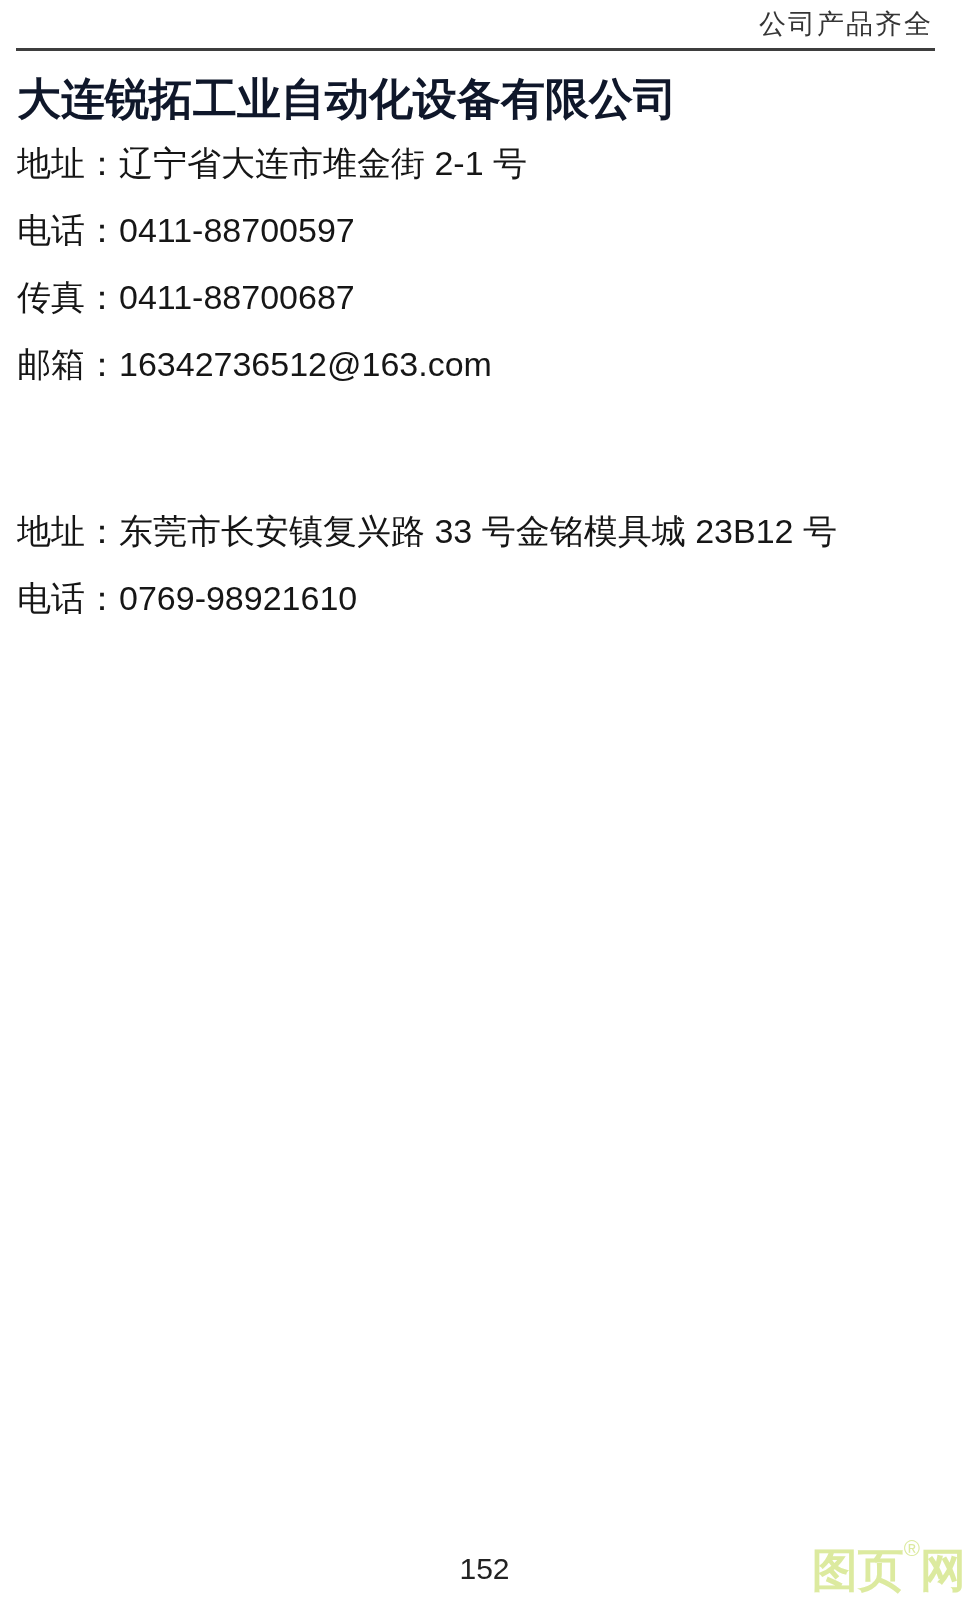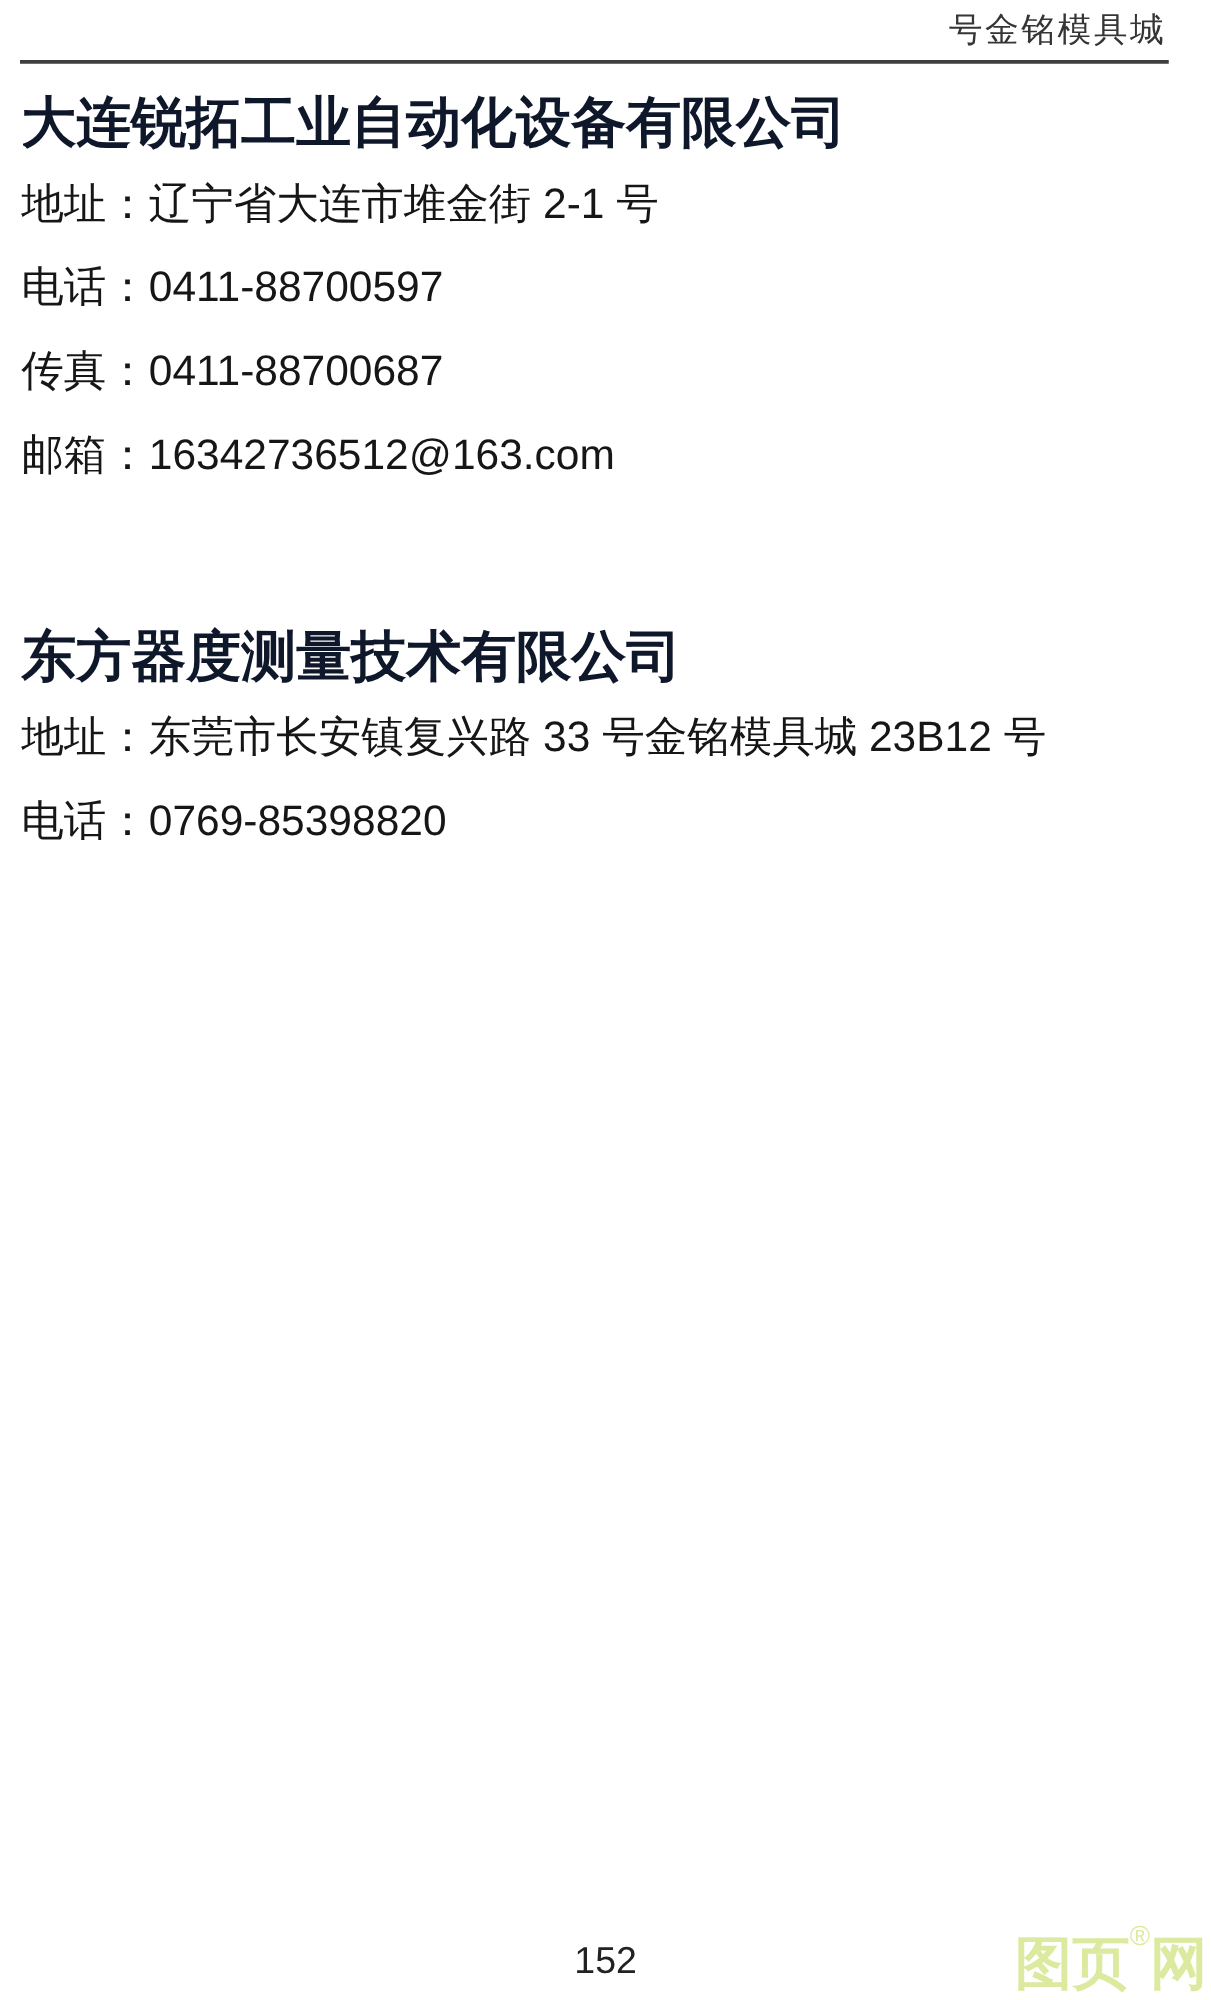--- a/index.html
+++ b/index.html
@@ -74,40 +74,39 @@
     font-weight: normal;
     vertical-align: top;
     position: relative;
     top: -8px;
   }
 </style>
 </head>
 <body>
 
 <header class="page-header">
-  <span>号金铭模具城</span>
+  <span>公司产品齐全</span>
 </header>
 
 <main class="content">
 
   <section class="company-section first">
     <h1 class="company-name first">大连锐拓工业自动化设备有限公司</h1>
     <div class="contacts">
       <div class="contact-line">地址：辽宁省大连市堆金街 2-1 号</div>
       <div class="contact-line">电话：0411-88700597</div>
       <div class="contact-line">传真：0411-88700687</div>
       <div class="contact-line">邮箱：16342736512@163.com</div>
     </div>
   </section>
 
   <section class="company-section second">
-    <h1 class="company-name">东方器度测量技术有限公司</h1>
     <div class="contacts">
       <div class="contact-line">地址：东莞市长安镇复兴路 33 号金铭模具城 23B12 号</div>
-      <div class="contact-line">电话：0769-85398820</div>
+      <div class="contact-line">电话：0769-98921610</div>
     </div>
   </section>
 
 </main>
 
 <footer class="page-footer">
   <span>152</span>
 </footer>
 
 <div class="watermark"><span>图页</span><span class="reg">®</span><span>网</span></div>

